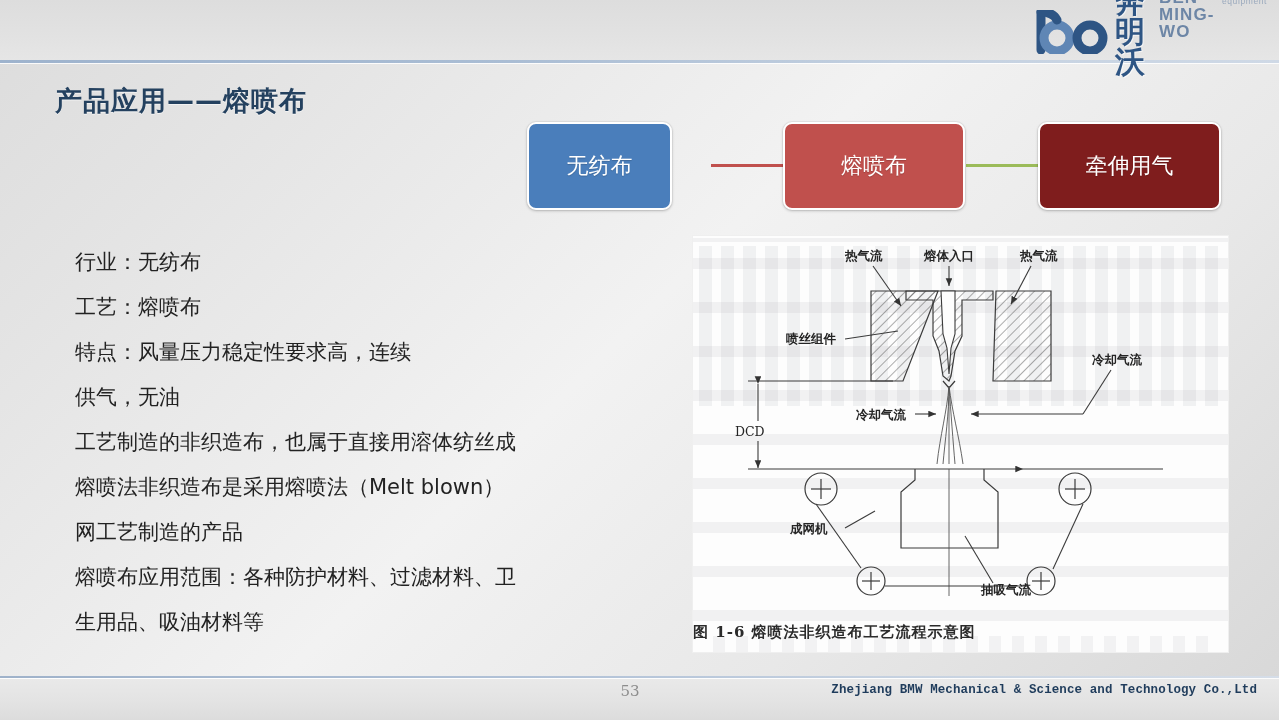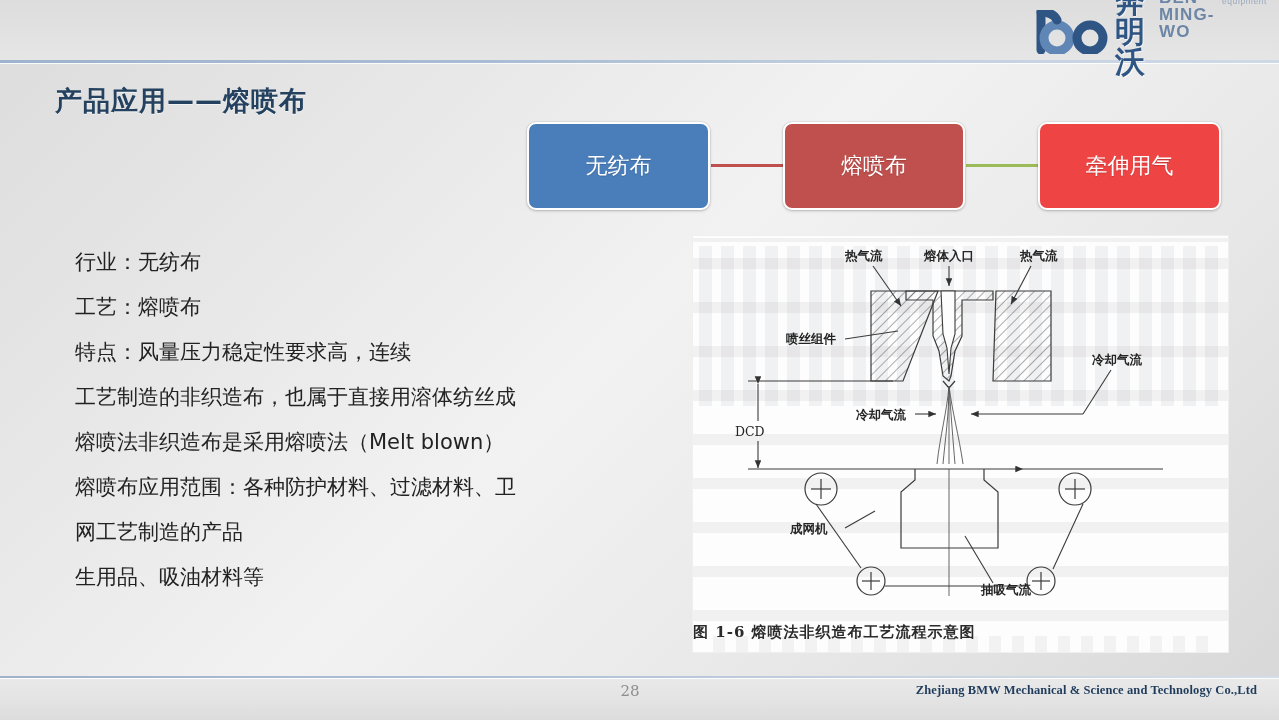--- a/index.html
+++ b/index.html
@@ -62,23 +62,23 @@
   }
   .flow-box {
     position: absolute; height: 88px; border-radius: 9px;
     display: flex; align-items: center; justify-content: center;
     color: #ffffff; font-size: 22px;
     font-family: "DejaVu Sans", sans-serif;
     border: 2px solid #ffffff;
     box-shadow: 0 1px 3px rgba(0,0,0,0.22), 0 0 0 1px rgba(0,0,0,0.04);
     text-shadow: 0 1px 1px rgba(0,0,0,0.18);
   }
-  #box-nonwoven { left: 527px; top: 122px; width: 183px; background: #4a7ebb; }
+  #box-nonwoven { left: 527px; top: 122px; width: 145px; background: #4a7ebb; }
   #box-meltblown { left: 783px; top: 122px; width: 182px; background: #c0504d; }
-  #box-drawair   { left: 1038px; top: 122px; width: 183px; background: #ef4444; }
+  #box-drawair   { left: 1038px; top: 122px; width: 183px; background: #7f1d1d; }
   .flow-conn { position: absolute; height: 3px; }
   #conn-1 { left: 711px; top: 164px; width: 72px; background: #c0504d; }
   #conn-2 { left: 966px; top: 164px; width: 72px; background: #9bbb59; }
 
   
   #body-text {
     position: absolute; left: 75px; top: 240px; width: 600px;
     font-family: "DejaVu Sans", sans-serif;
     font-size: 21px; color: #222222; line-height: 45px;
   }
@@ -142,21 +142,21 @@
   }
   #page-number {
     position: absolute; left: 600px; top: 682px; width: 60px;
     text-align: center;
     font-size: 15px; color: #8d8d8d;
     font-family: "DejaVu Serif", serif;
   }
   #footer-company {
     position: absolute; right: 22px; top: 683px;
     font-size: 12.5px; font-weight: bold; color: #1f3c5c;
-    font-family: Liberation Serif, serif;
+    font-family: Liberation Mono, monospace;
     letter-spacing: 0.1px;
   }
   .fig-lbl {
     font-family: "DejaVu Sans", sans-serif;
     font-size: 12.5px; font-weight: bold; fill: #252525;
   }
   .fig-lbl-en {
     font-family: "DejaVu Serif", serif;
     font-size: 12.5px; fill: #252525;
   }
@@ -200,24 +200,25 @@
   <span>熔喷布</span>
 </div>
 <div class="flow-box" id="box-drawair">
   <span>牵伸用气</span>
 </div>
 
 <div id="body-text">
   <div class="line">行业：无纺布</div>
   <div class="line">工艺：熔喷布</div>
   <div class="line">特点：风量压力稳定性要求高，连续</div>
+  <div class="line">供气，无油</div>
   <div class="line">工艺制造的非织造布，也属于直接用溶体纺丝成</div>
   <div class="line">熔喷法非织造布是采用熔喷法（Melt blown）</div>
+  <div class="line">网工艺制造的产品</div>
   <div class="line">熔喷布应用范围：各种防护材料、过滤材料、卫</div>
-  <div class="line">网工艺制造的产品</div>
   <div class="line">生用品、吸油材料等</div>
 </div>
 
 <div id="figure">
   <div id="figure-bleed"></div>
   <div id="figure-bleed2"></div>
   <div id="figure-bleed3"></div>
 
   <svg width="537" height="418" viewBox="0 0 537 418">
     <defs>
@@ -303,14 +304,14 @@
     <text class="fig-lbl" x="288" y="358">抽吸气流</text>
     <line x1="300" y1="347" x2="272" y2="300" class="fig-ln"></line>
   </svg>
 
   <div id="figure-caption">图 1-6  熔喷法非织造布工艺流程示意图</div>
 </div>
 
 <div id="footer-rule"></div>
 <div id="footer-rule-hi"></div>
 <div id="footer-band"></div>
-<div id="page-number">28</div>
+<div id="page-number">53</div>
 <div id="footer-company">Zhejiang BMW Mechanical &amp; Science and Technology Co.,Ltd</div>
 
 </body></html>

